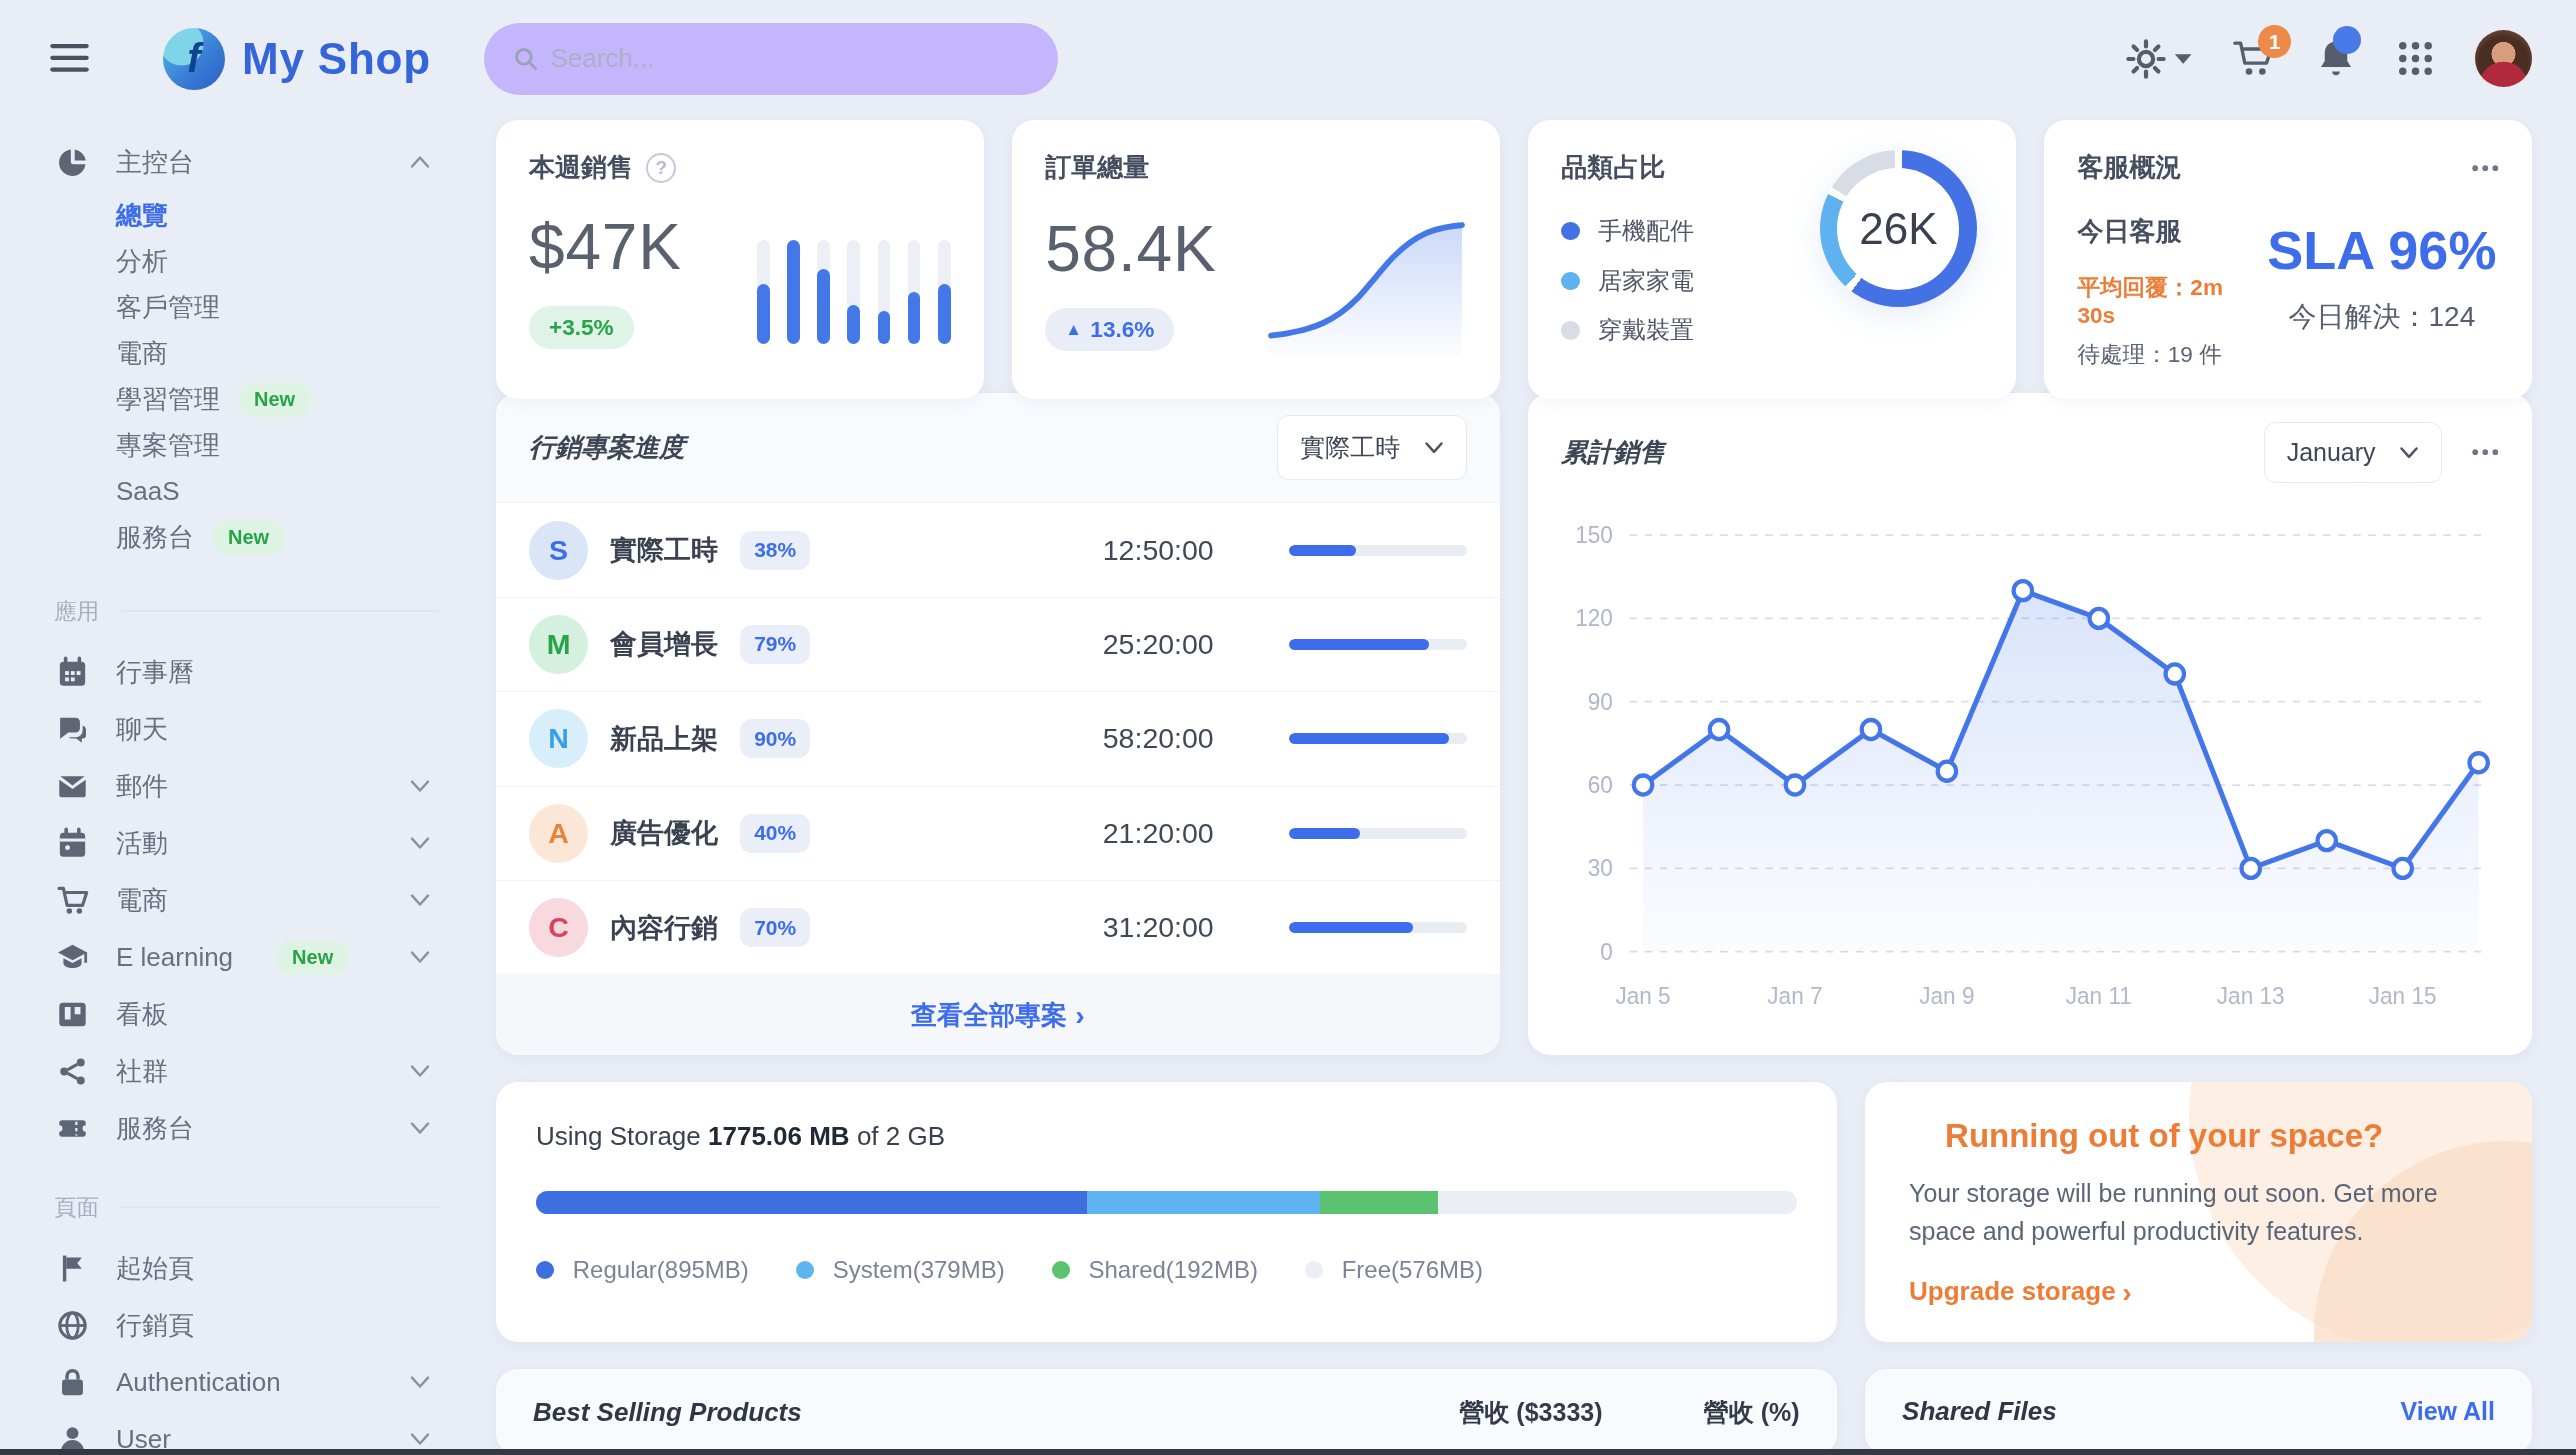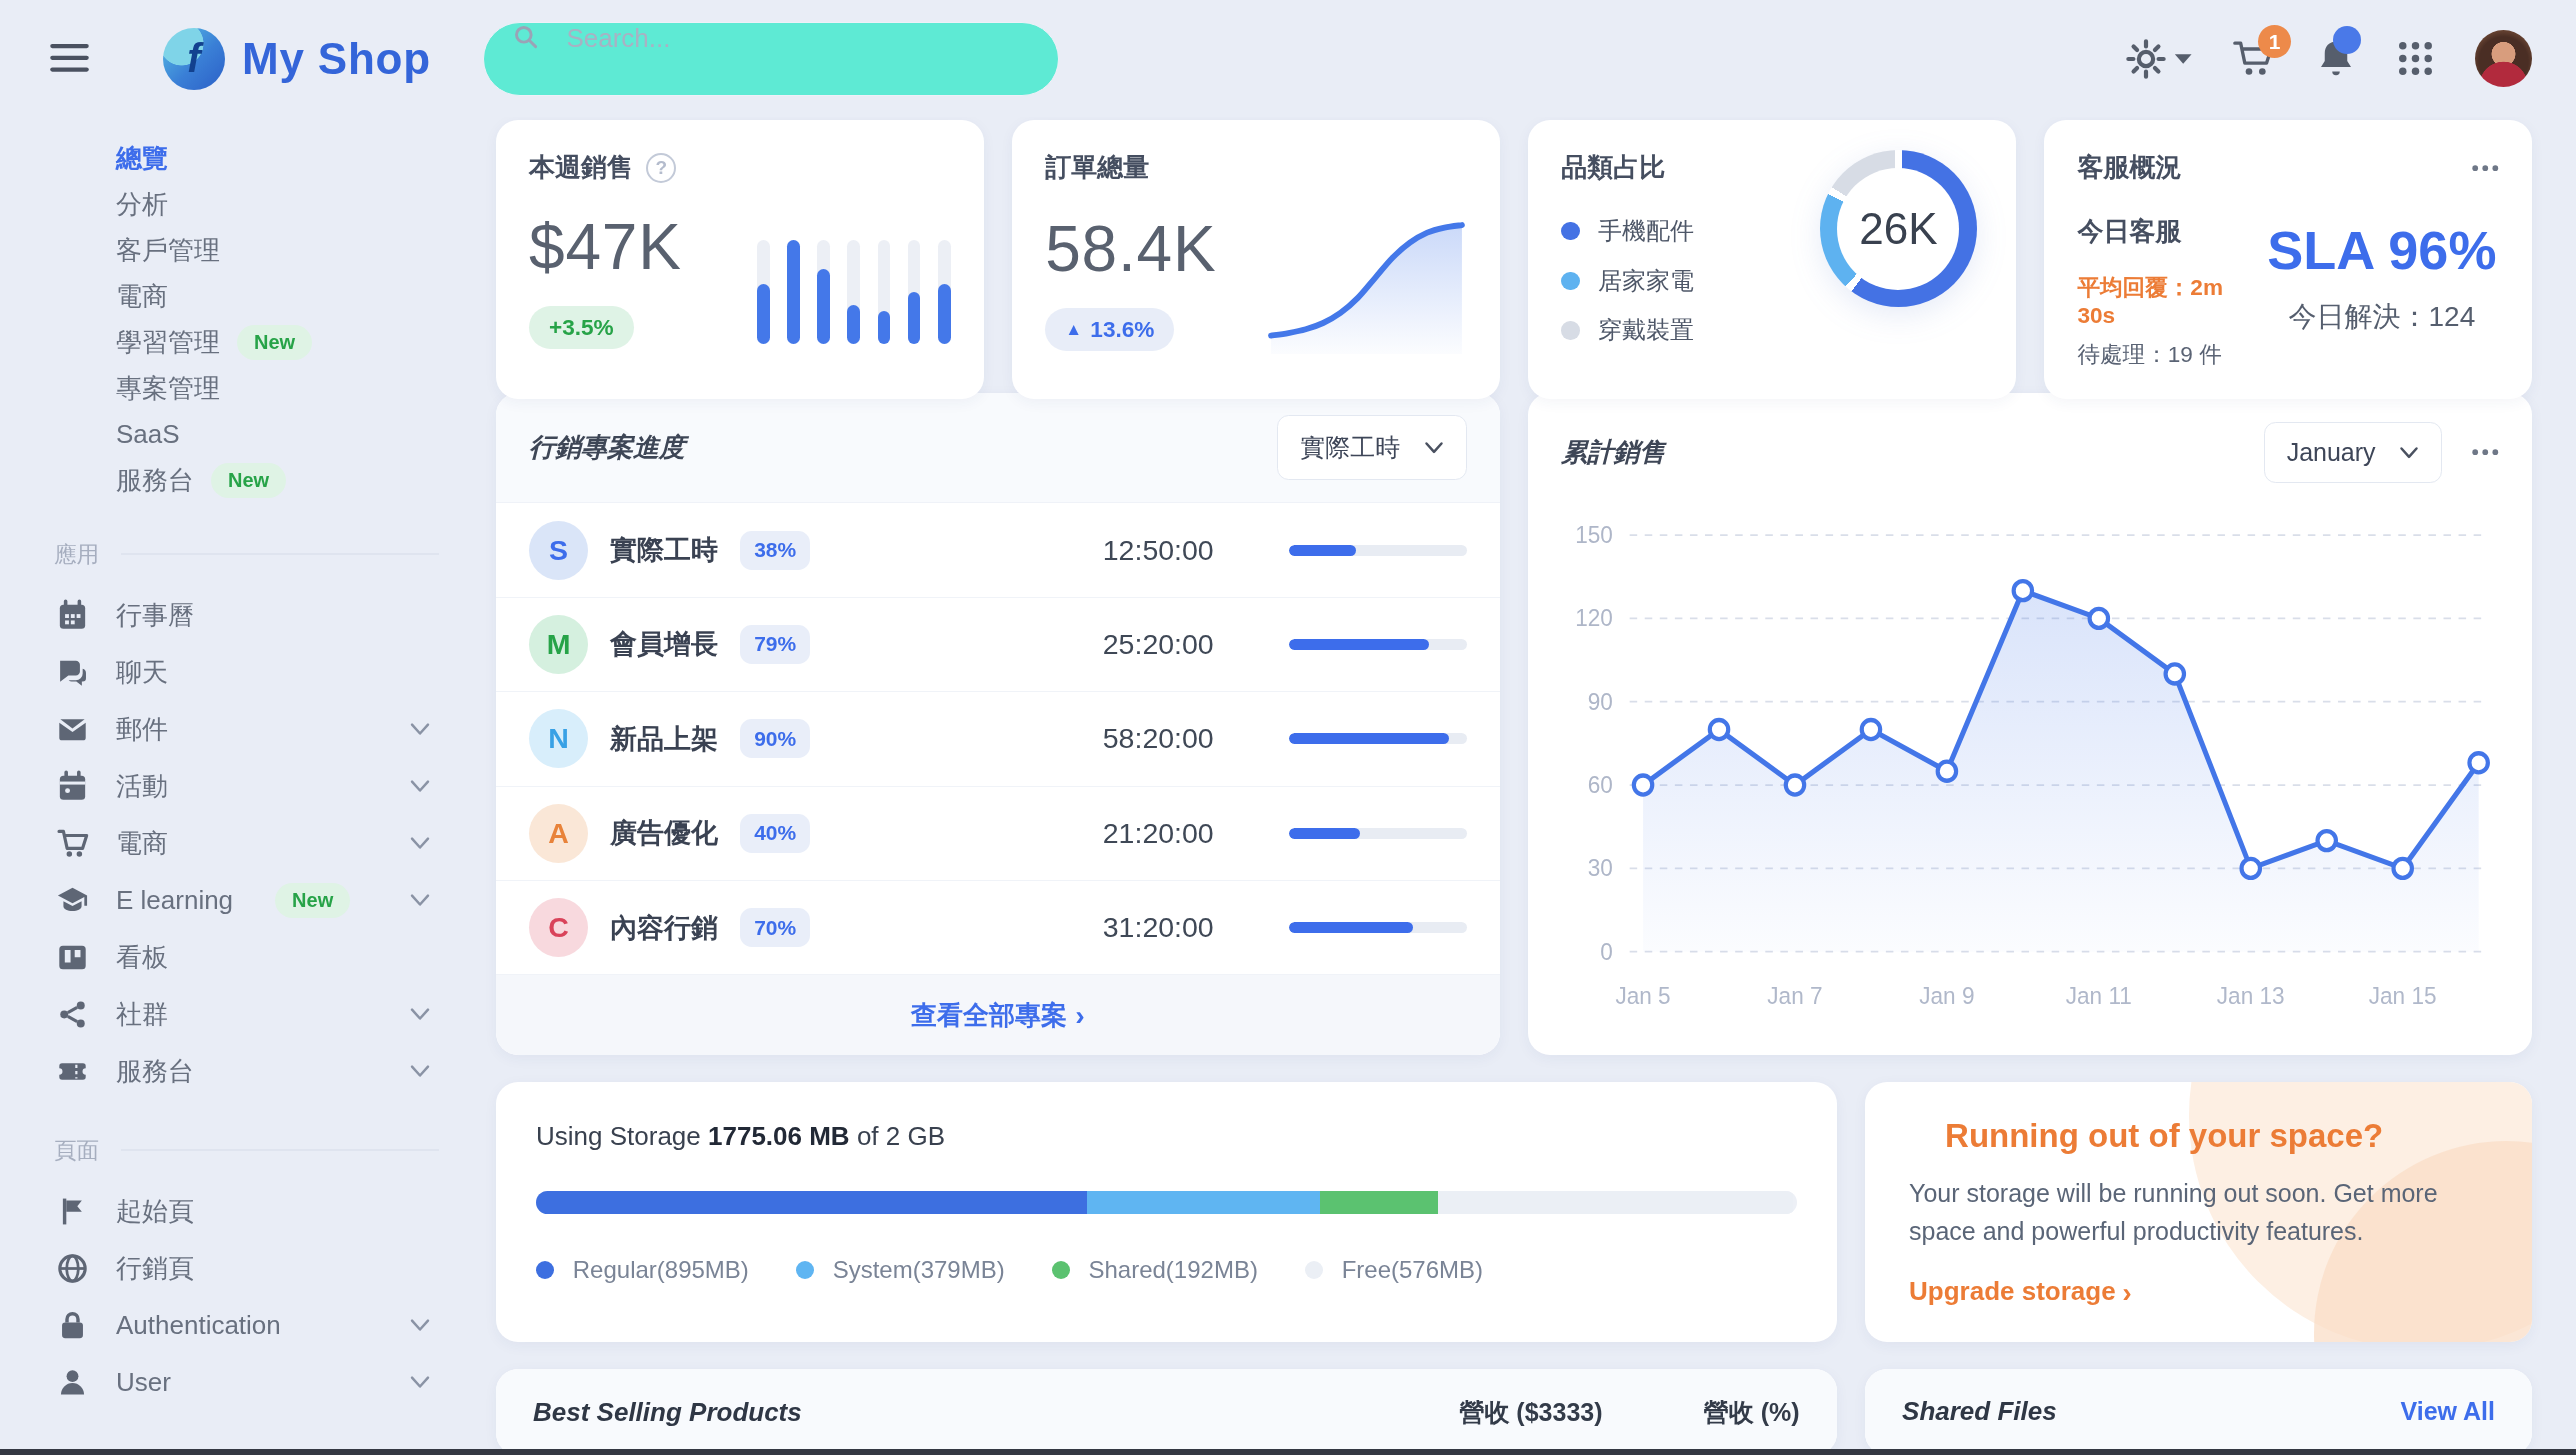--- a/index.html
+++ b/index.html
@@ -14,22 +14,22 @@
   .hamburger { color: #4a5160; margin-left: 10px; display: flex; }
   .logo { display: flex; align-items: center; gap: 17px; margin-left: 74px; cursor: pointer; }
   .logo-mark {
     width: 62px; height: 62px; border-radius: 50%;
     background: radial-gradient(circle at 30% 25%, #7fd4e8 0 34%, transparent 35%),
                 linear-gradient(135deg, #59c2e6 0%, #3a7fd6 55%, #2b5fc7 100%);
     display: flex; align-items: center; justify-content: center;
     color: #12418f; font-size: 40px; font-weight: 800; font-style: italic;
   }
   .logo-text { font-size: 44px; font-weight: 800; color: #3465d9; letter-spacing: 0.8px; }
-  .search { margin-left: 52px; width: 576px; height: 74px; background: #5eead4; border: 0.8px solid #eef1f8;
-    border-radius: 37px; display: flex; align-items: flex-start; padding: 0 28.5px; gap: 27px; }
+  .search { margin-left: 52px; width: 576px; height: 74px; background: #c4b5fd; border: 0.8px solid #eef1f8;
+    border-radius: 37px; display: flex; align-items: center; padding: 0 28.5px; gap: 11px; }
   .search svg { flex: none; }
   .search input { flex: 1; border: none; outline: none; font-size: 26px; color: #47506a; background: transparent; }
   .search input::placeholder { color: #a9b1c3; }
   .top-actions { margin-left: auto; display: flex; align-items: center; gap: 40px; }
   .icon-btn { position: relative; color: #565e6c; display: flex; align-items: center; gap: 6.7px; }
   .badge-count { position: absolute; top: -13.4px; right: -15px; min-width: 33px; height: 33px; border-radius: 50%;
     background: #ed8a4a; color: #fff; font-size: 21px; font-weight: 700; display: flex; align-items: center; justify-content: center; }
   .dot-badge { position: absolute; top: -11.7px; right: -5px; width: 28.5px; height: 28.5px; border-radius: 50%; background: #4a79e8; }
   .avatar { width: 57px; height: 57px; border-radius: 50%; cursor: pointer;
     background:
@@ -224,20 +224,34 @@
           </svg>
       </span>
     </button>
     <div class="avatar"></div>
   </div>
 </header>
 
 <div class="shell">
   <aside class="sidebar">
     <nav>
+        <div class="side-item">
+          <span class="side-icon">
+            <svg width="33" height="33" viewBox="0 0 24 24" fill="currentColor">
+              <path d="M10.8 2.6A9.6 9.6 0 1 0 21.4 13.2h-9.1a1.5 1.5 0 0 1-1.5-1.5z"></path>
+              <path d="M13.6 2.6v8h8a9.6 9.6 0 0 0-8-8z"></path>
+            </svg>
+          </span>
+          <span>主控台</span>
+          <span class="chev up">
+            <svg width="22" height="14.2" viewBox="0 0 24 16" fill="none" stroke="currentColor" stroke-width="2.8" stroke-linecap="round" stroke-linejoin="round">
+              <path d="M3 3l9 10 9-10"></path>
+            </svg>
+          </span>
+        </div>
         <div class="side-subs">
           <div class="side-sub active">
             <span>總覽</span>
           </div>
           <div class="side-sub">
             <span>分析</span>
           </div>
           <div class="side-sub">
             <span>客戶管理</span>
           </div>

